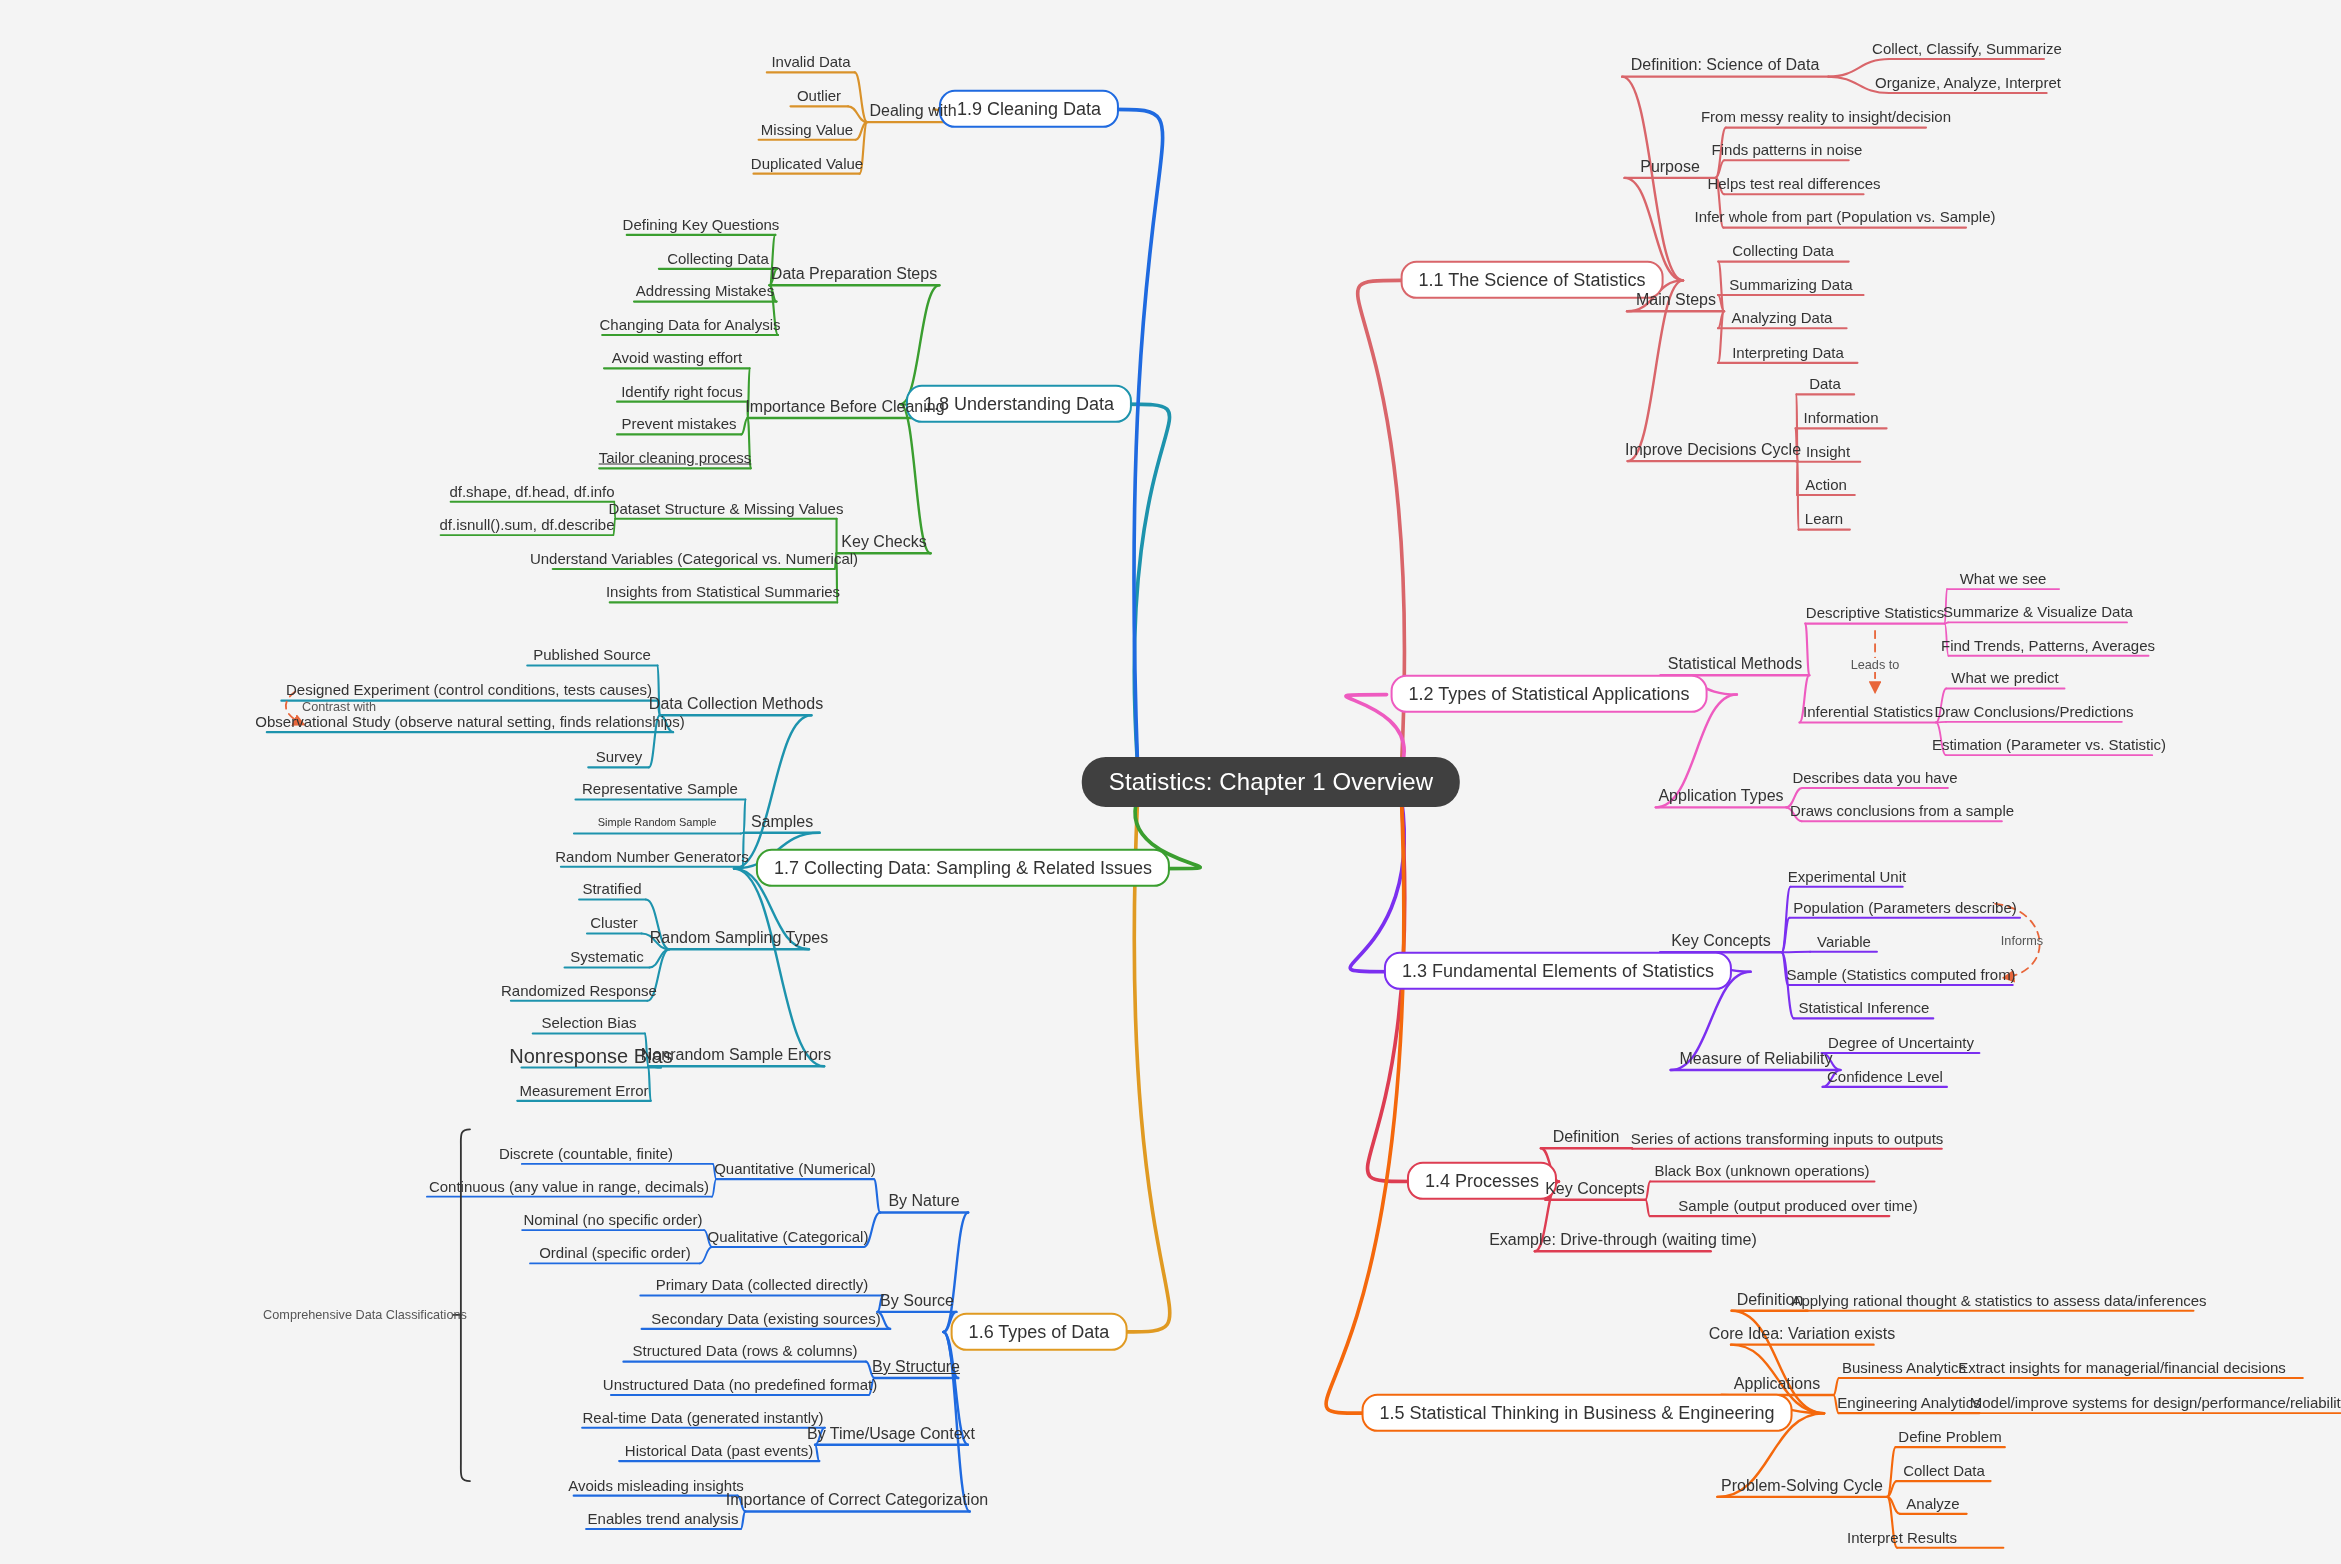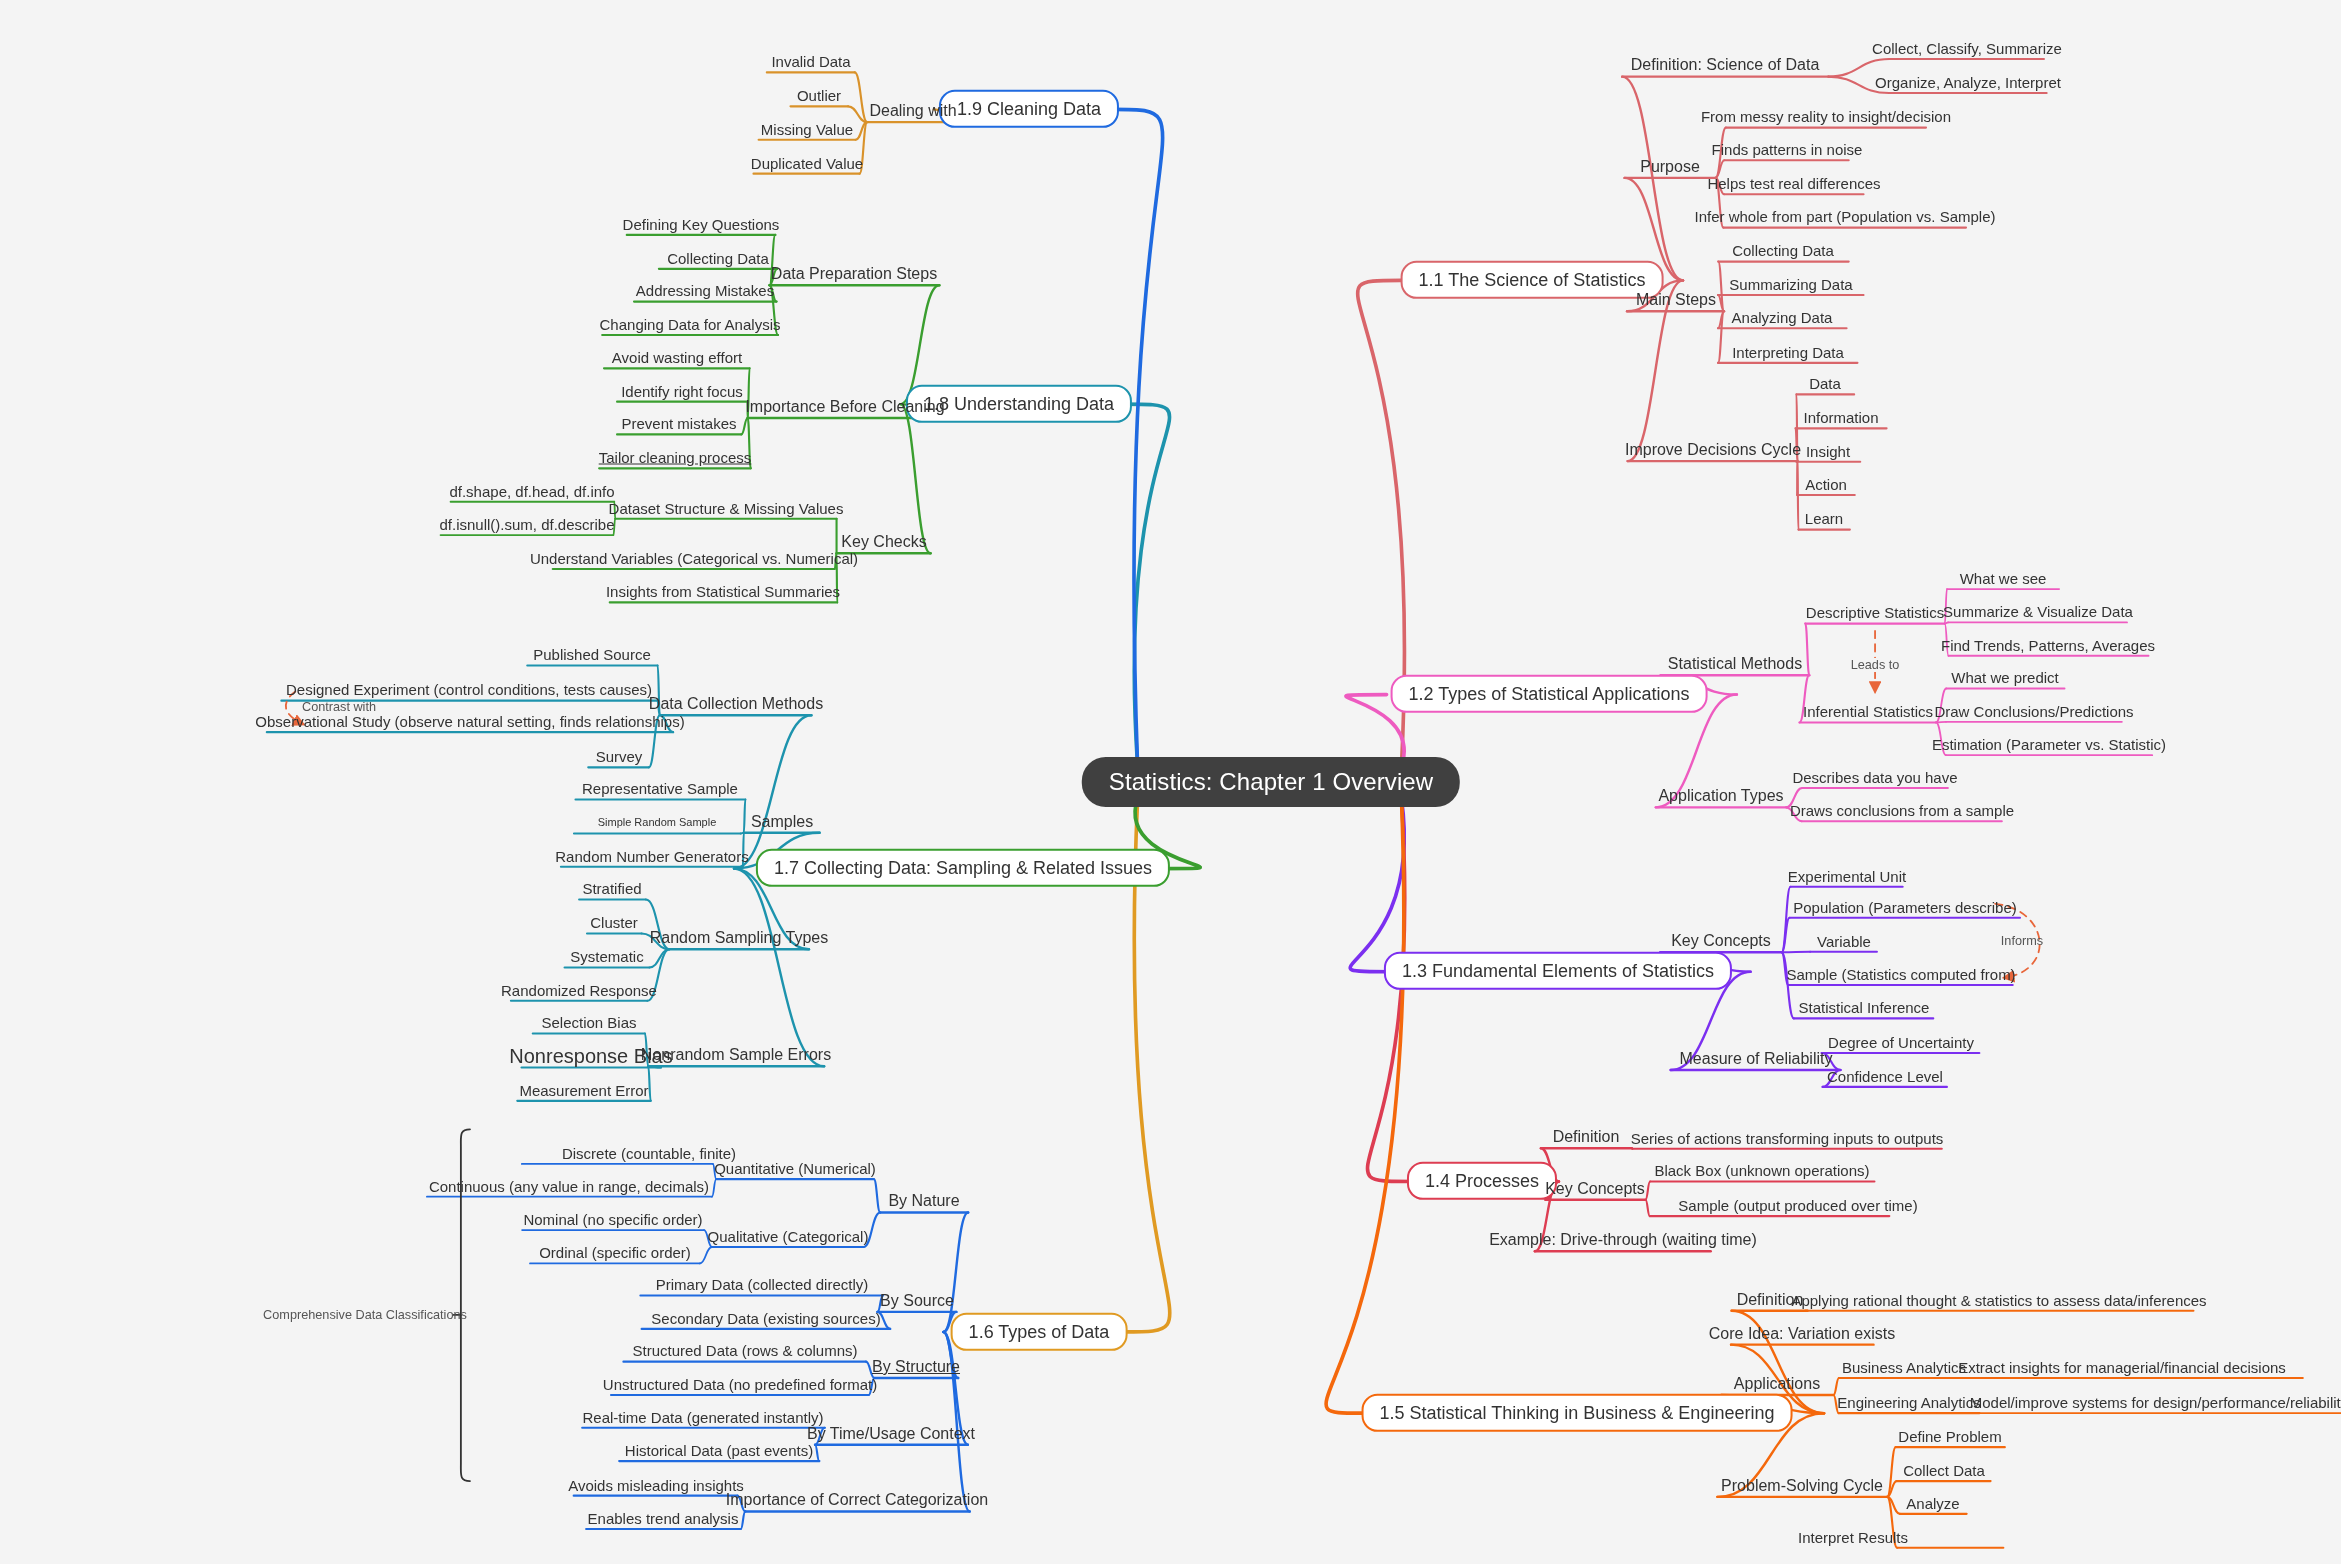--- a/index.html
+++ b/index.html
@@ -340,25 +340,25 @@
       <div class="lbl" style="left: 1802px; top: 1334px; font-size: 16px;">Core Idea: Variation exists</div>
       <div class="lbl" style="left: 1777px; top: 1384px; font-size: 16px;">Applications</div>
       <div class="lbl sm" style="left: 1904px; top: 1367px; font-size: 15px;">Business Analytics</div>
       <div class="lbl xs" style="left: 2122px; top: 1367px; font-size: 15px;">Extract insights for managerial/financial decisions</div>
       <div class="lbl sm" style="left: 1909px; top: 1402px; font-size: 15px;">Engineering Analytics</div>
       <div class="lbl xs" style="left: 2159px; top: 1402px; font-size: 15px;">Model/improve systems for design/performance/reliability</div>
       <div class="lbl" style="left: 1802px; top: 1486px; font-size: 16px;">Problem-Solving Cycle</div>
       <div class="lbl sm" style="left: 1950px; top: 1436px; font-size: 15px;">Define Problem</div>
       <div class="lbl sm" style="left: 1944px; top: 1470px; font-size: 15px;">Collect Data</div>
       <div class="lbl sm" style="left: 1933px; top: 1503px; font-size: 15px;">Analyze</div>
-      <div class="lbl sm" style="left: 1845px; top: 1537px; font-size: 15px; padding-left: 16px;">Interpret Results</div>
+      <div class="lbl sm" style="left: 1894px; top: 1537px; font-size: 15px; padding-left: 16px;">Interpret Results</div>
       <div class="node l1" style="left: 1039px; top: 1332px; border-color: rgb(224, 154, 34);">1.6 Types of Data</div>
       <div class="lbl" style="left: 924px; top: 1201px; font-size: 16px;">By Nature</div>
       <div class="lbl sm" style="left: 795px; top: 1168px; font-size: 15px;">Quantitative (Numerical)</div>
-      <div class="lbl xs" style="left: 649px; top: 1153px; font-size: 15px; text-align: right;">Discrete (countable, finite)</div>
+      <div class="lbl xs" style="left: 586px; top: 1153px; font-size: 15px; text-align: right;">Discrete (countable, finite)</div>
       <div class="lbl xs" style="left: 569px; top: 1186px; font-size: 15px;">Continuous (any value in range, decimals)</div>
       <div class="lbl sm" style="left: 788px; top: 1236px; font-size: 15px;">Qualitative (Categorical)</div>
       <div class="lbl xs" style="left: 613px; top: 1219px; font-size: 15px;">Nominal (no specific order)</div>
       <div class="lbl xs" style="left: 615px; top: 1252px; font-size: 15px;">Ordinal (specific order)</div>
       <div class="lbl" style="left: 917px; top: 1301px; font-size: 16px;">By Source</div>
       <div class="lbl sm" style="left: 762px; top: 1284px; font-size: 15px;">Primary Data (collected directly)</div>
       <div class="lbl sm" style="left: 766px; top: 1318px; font-size: 15px;">Secondary Data (existing sources)</div>
       <div class="lbl" style="left: 916px; top: 1367px; font-size: 16px; text-decoration: underline;">By Structure</div>
       <div class="lbl sm" style="left: 745px; top: 1350px; font-size: 15px;">Structured Data (rows &amp; columns)</div>
       <div class="lbl sm" style="left: 740px; top: 1384px; font-size: 15px;">Unstructured Data (no predefined format)</div>

